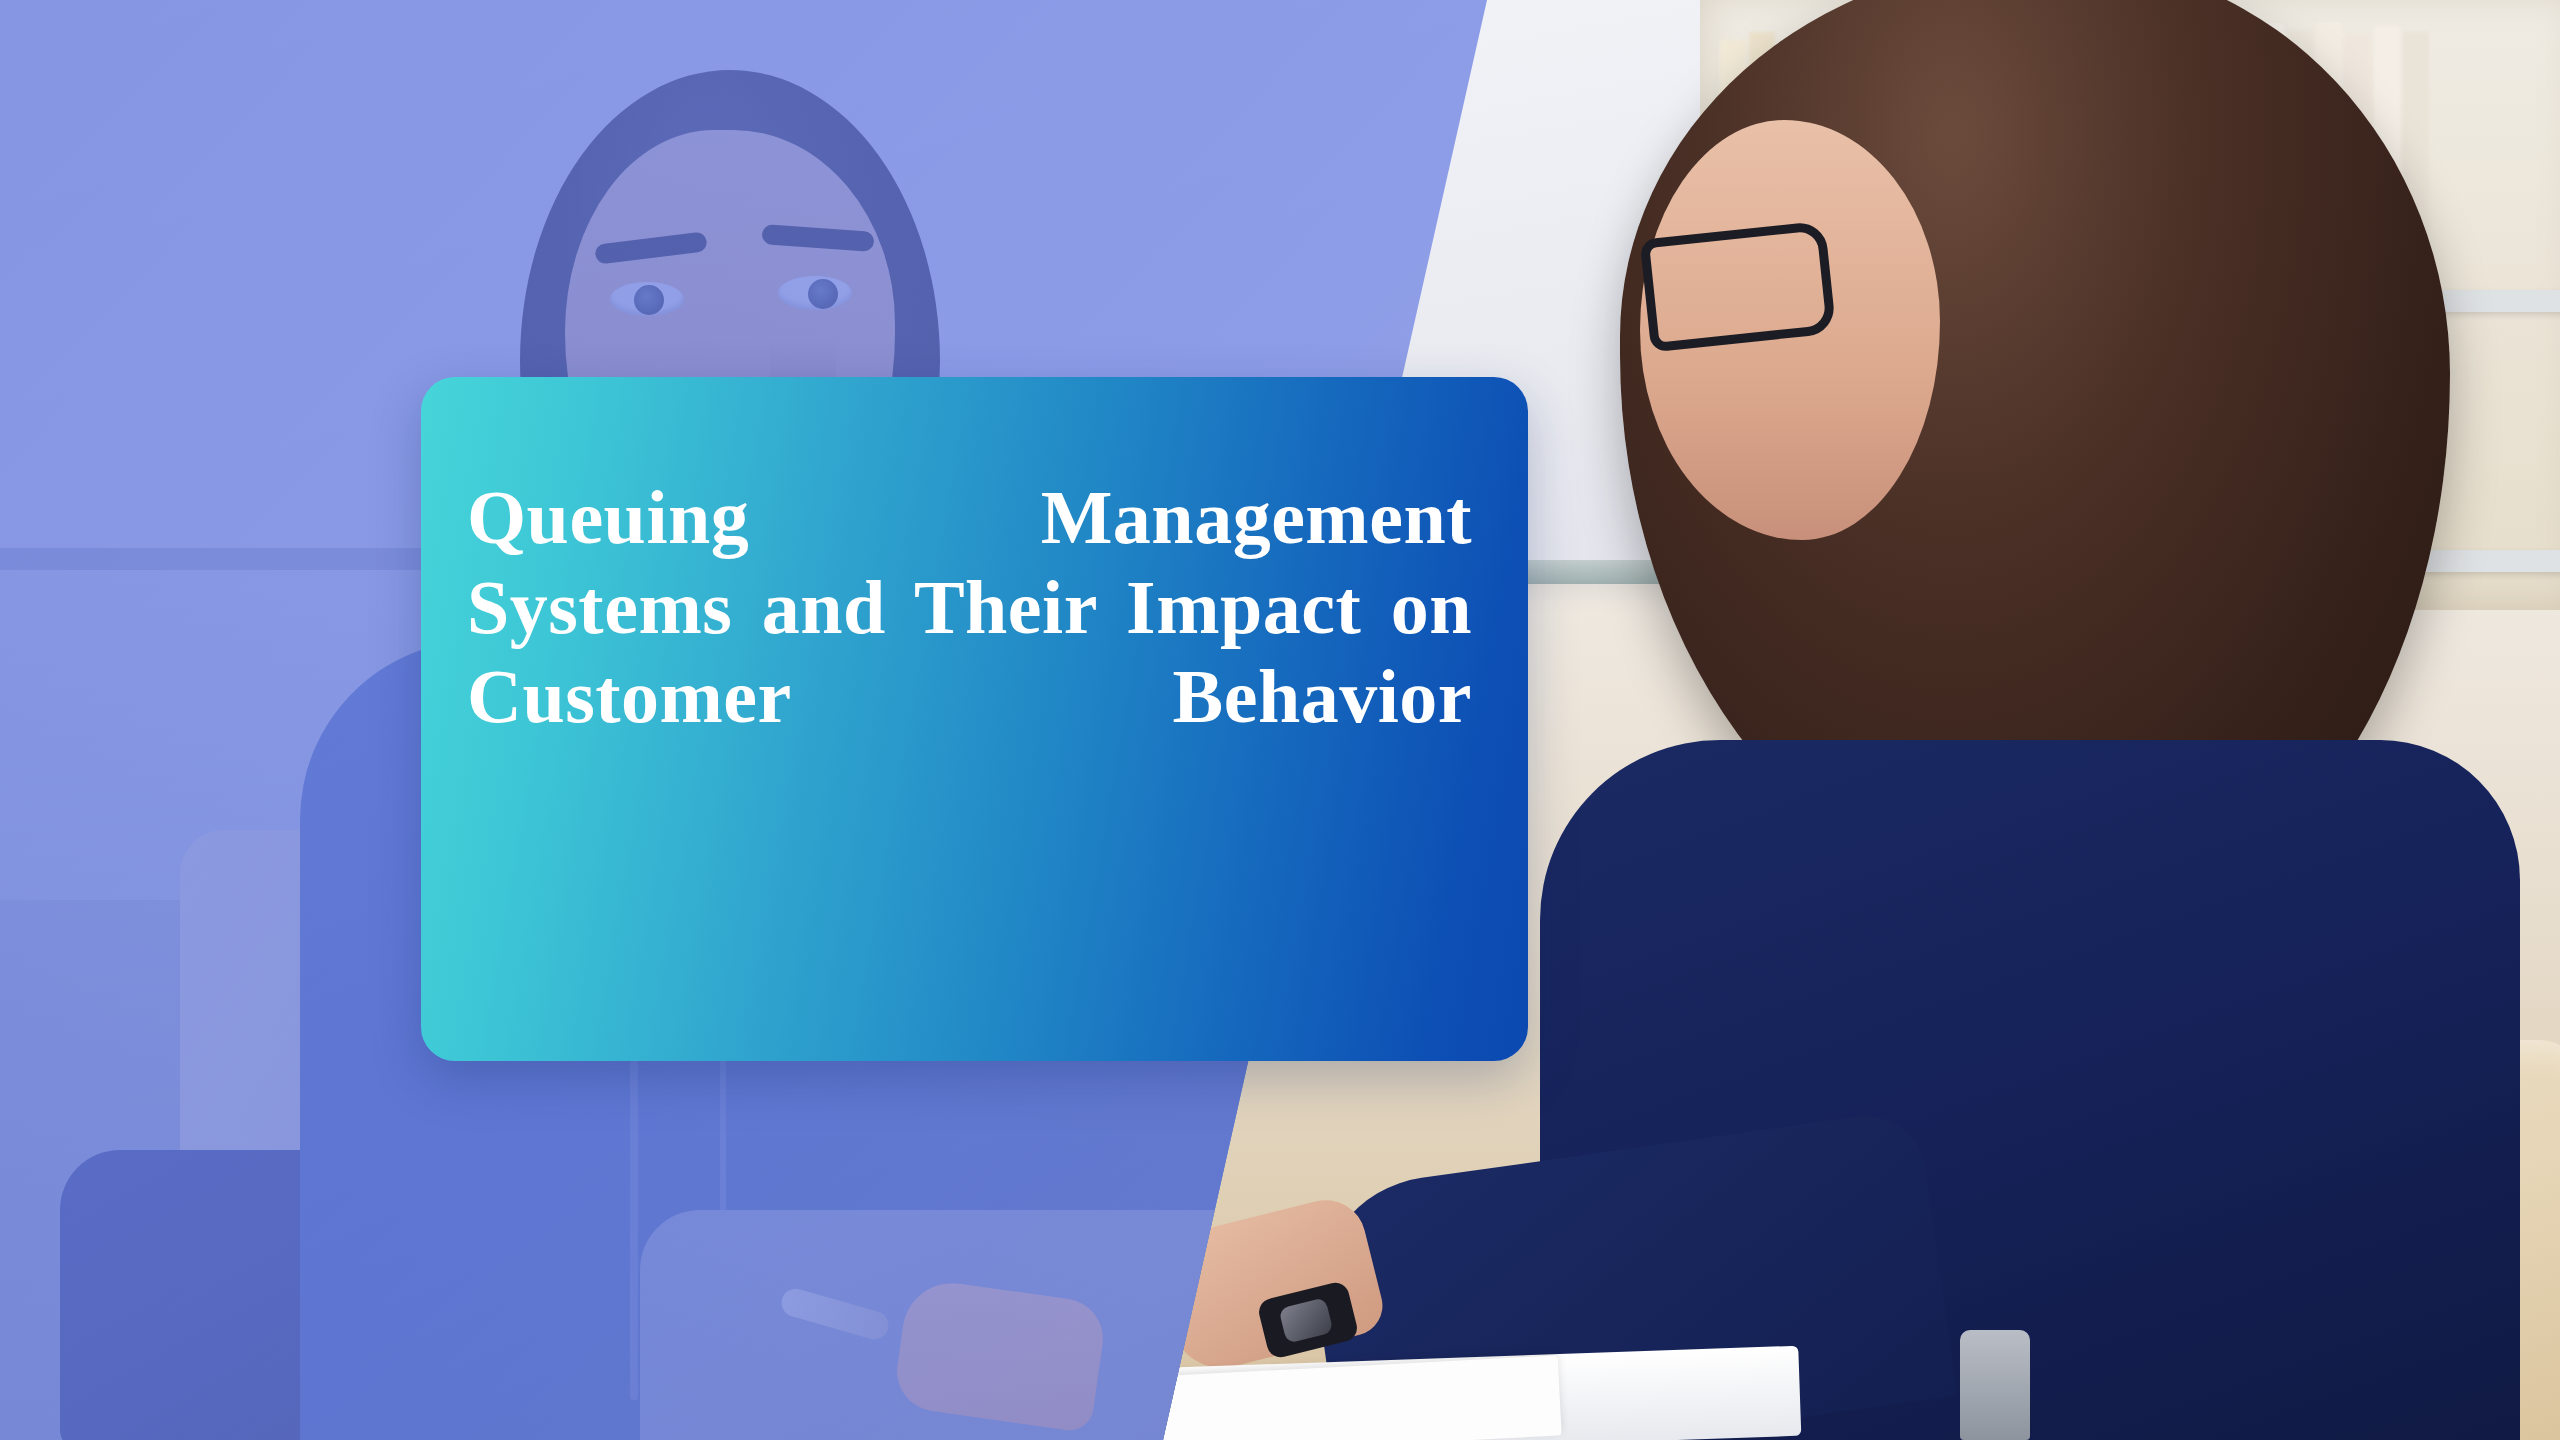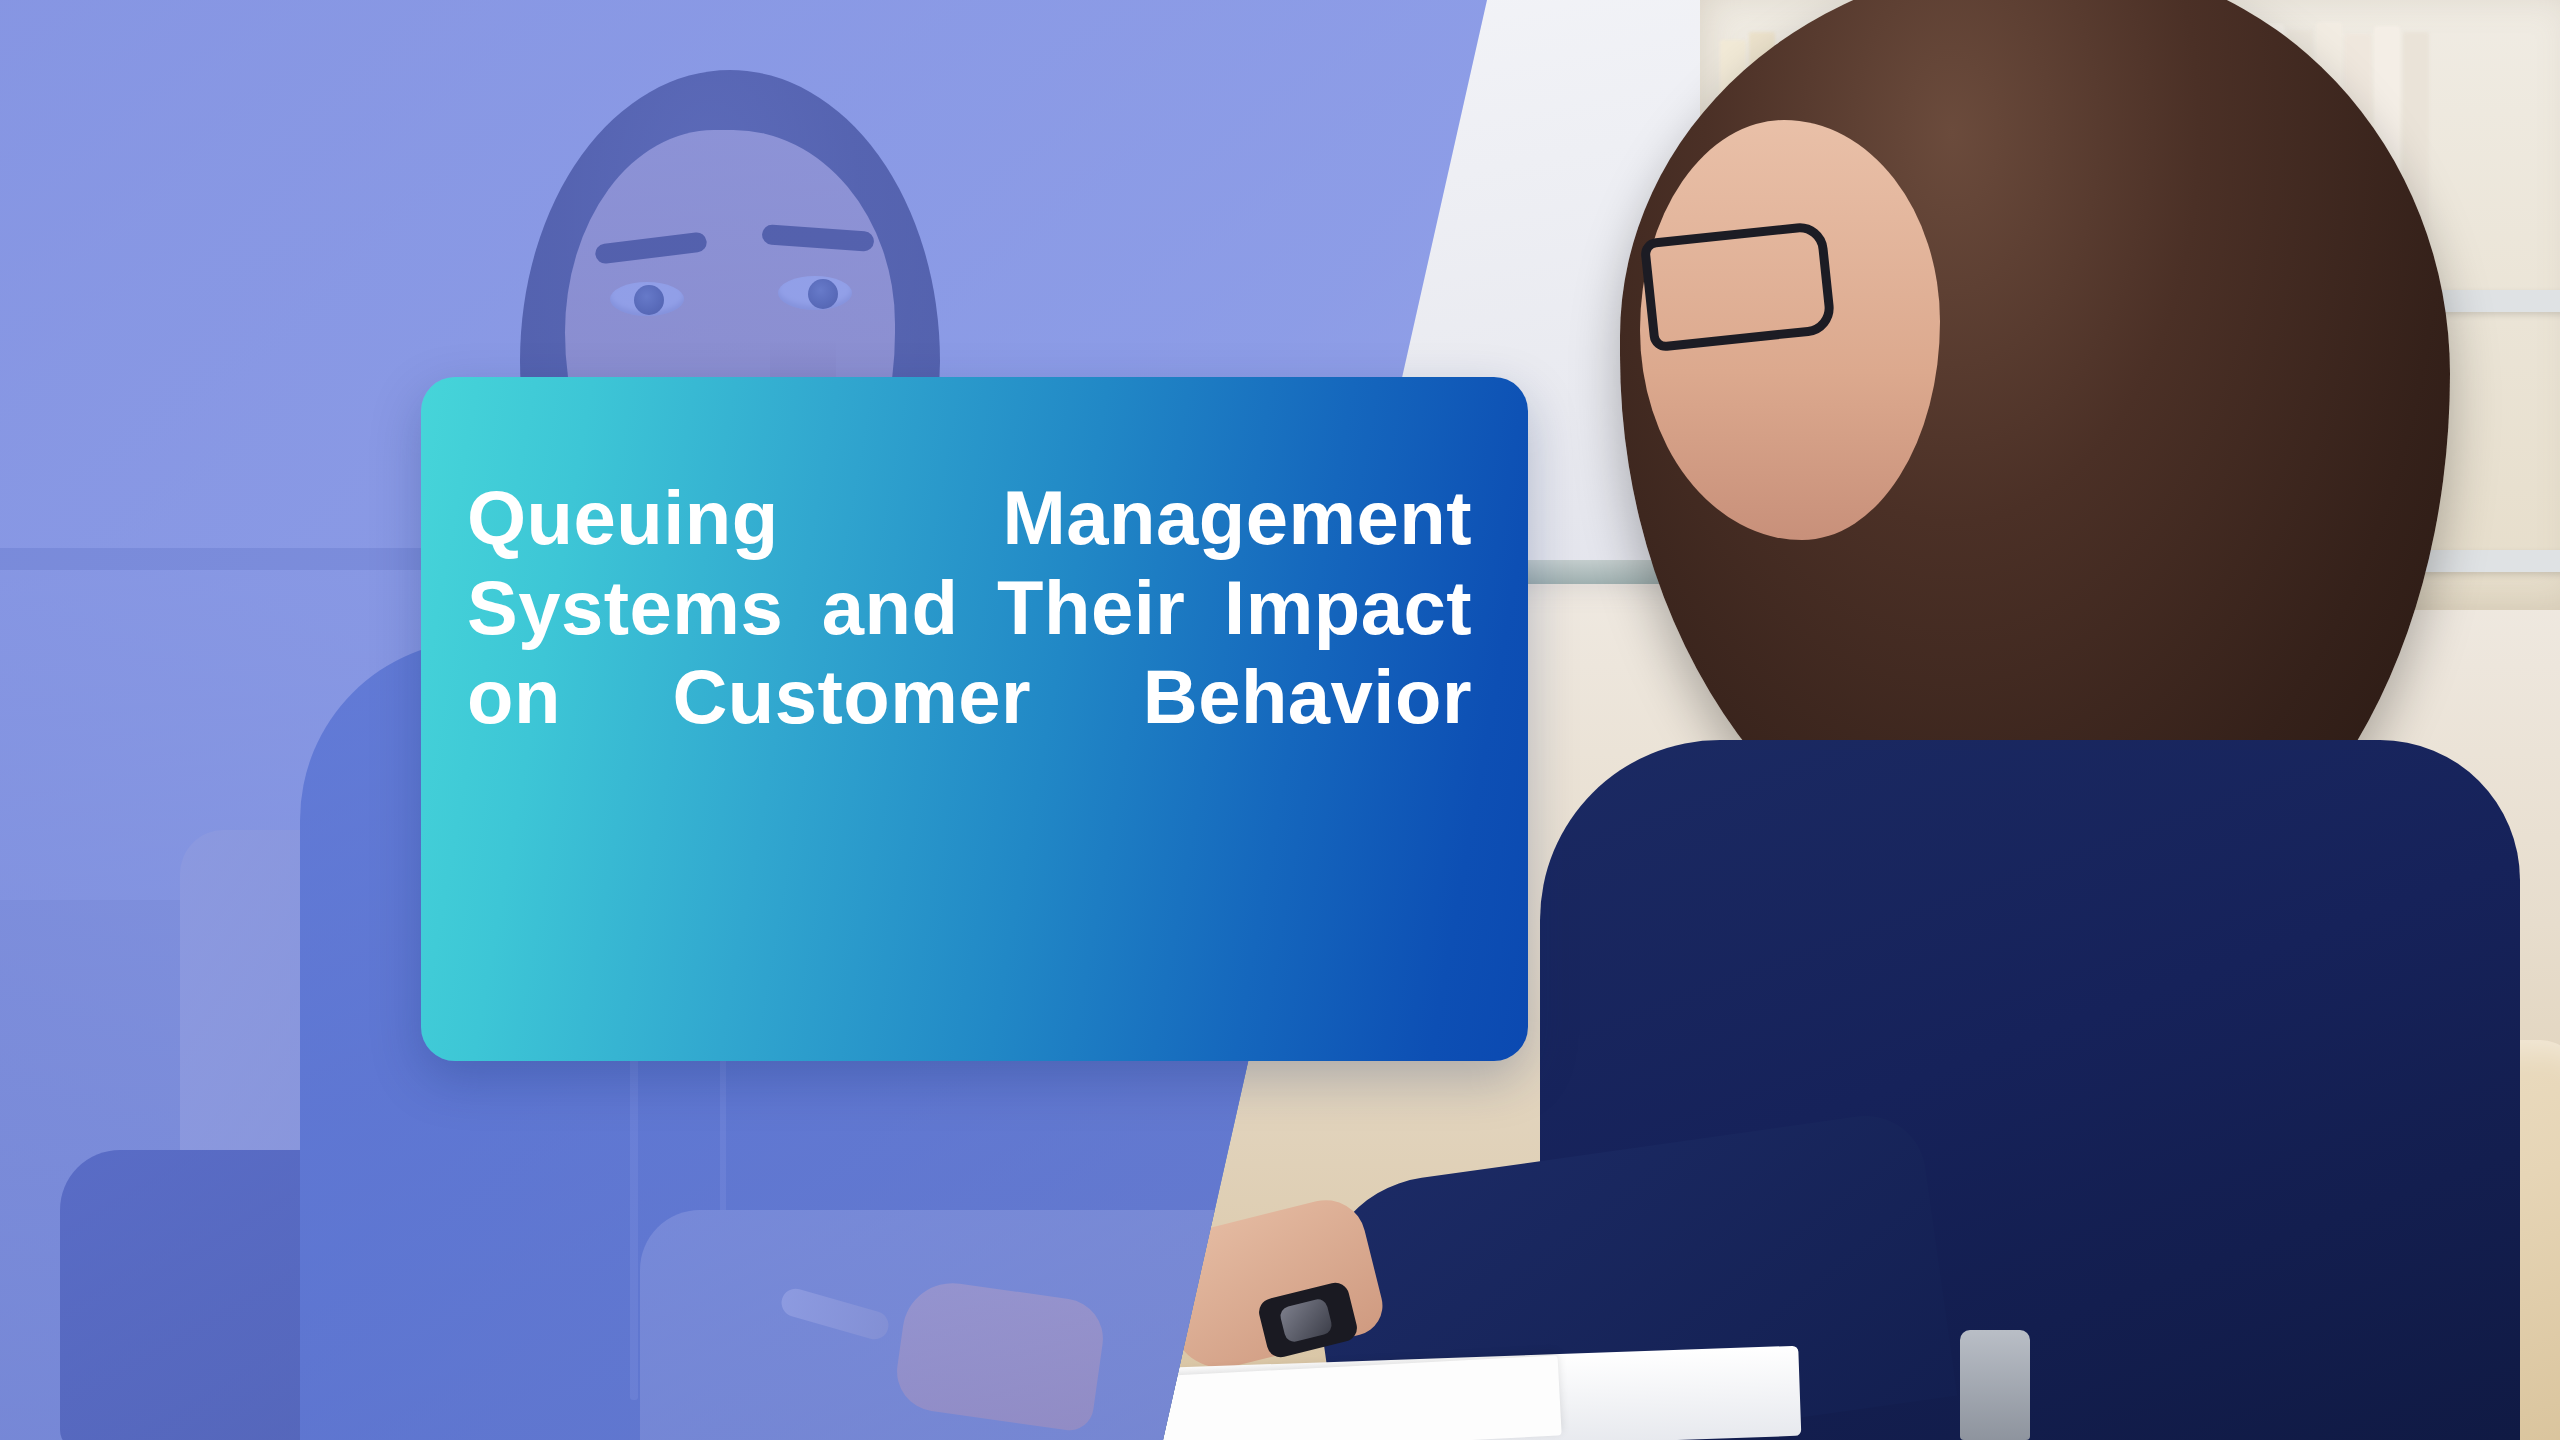--- a/index.html
+++ b/index.html
@@ -349,21 +349,21 @@
       #0b49b1 100%);
     box-shadow: 0 18px 50px rgba(12,40,100,0.25);
     display: flex;
     align-items: flex-start;
     padding: 96px 56px 0 46px;
     box-sizing: border-box;
   }
   .title-text {
     margin: 0;
     color: #ffffff;
-    font-family: Liberation Sans, sans-serif;
+    font-family: Liberation Serif, serif;
     font-weight: 700;
     font-size: 76px;
     line-height: 1.18;
     letter-spacing: 0.5px;
     text-align: justify;
     text-align-last: left;
     width: 100%;
     word-spacing: 2px;
   }
   .title-text::after {

